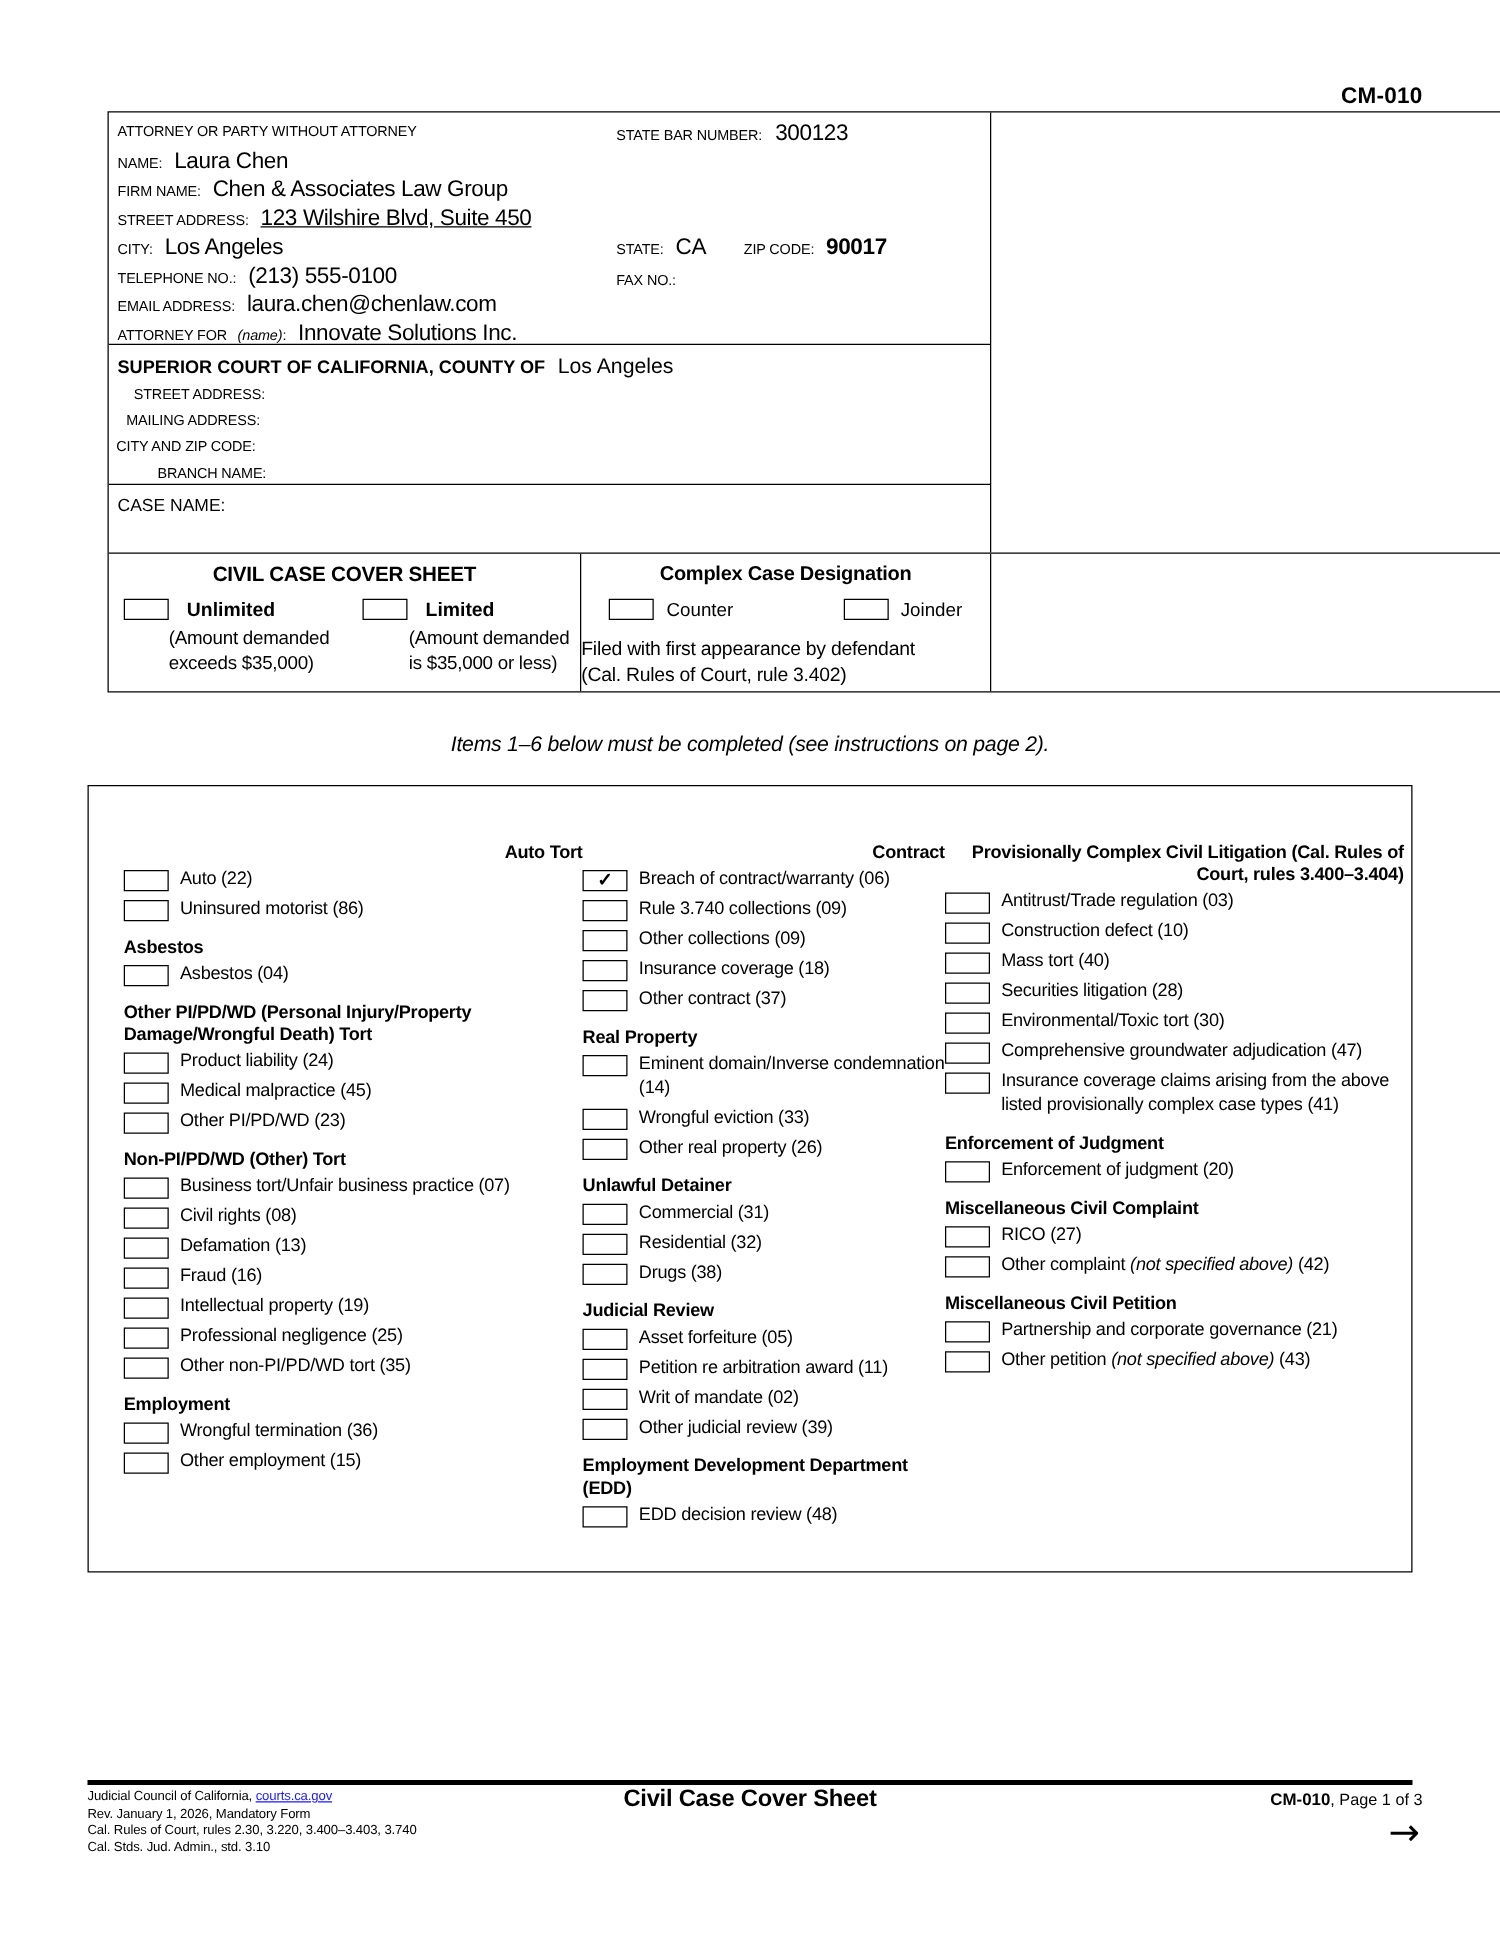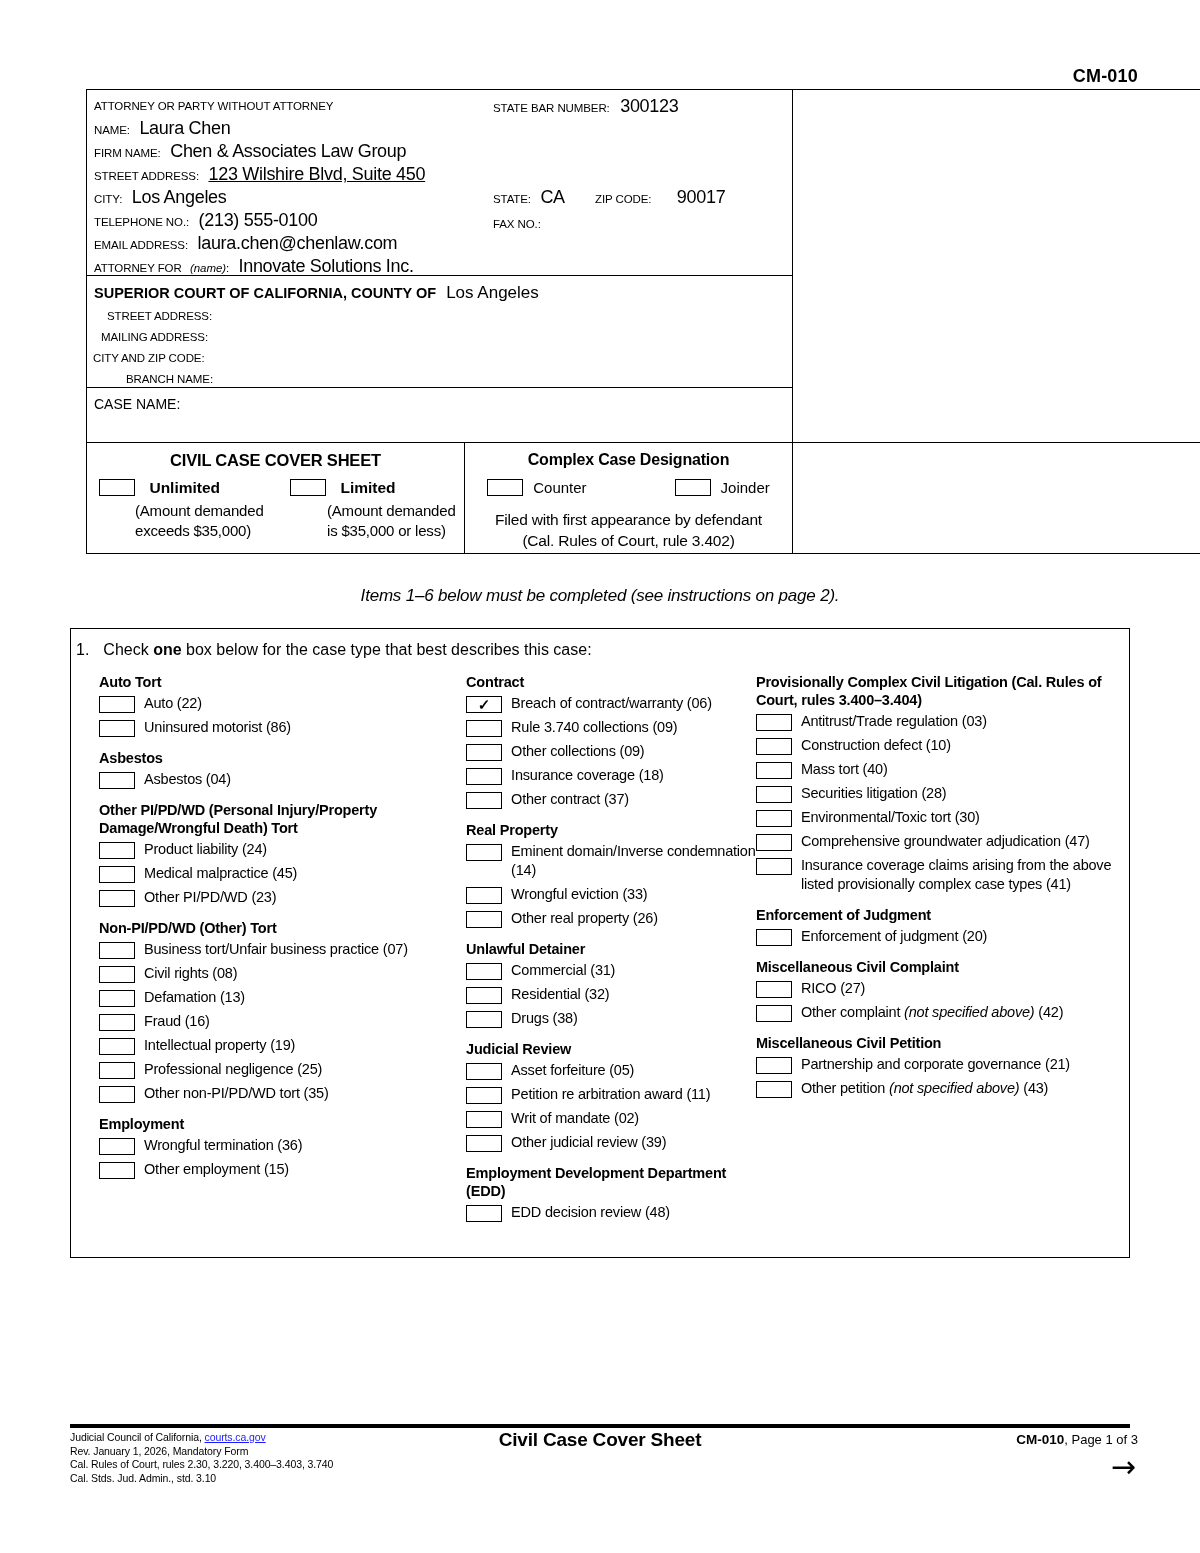--- a/index.html
+++ b/index.html
@@ -169,21 +169,21 @@
     display: flex;
     justify-content: center;
     gap: 88px;
     font-size: 15px;
   }
   .desig-row span.t { margin-left: 10px; }
   .filed {
     position: absolute;
     top: 66px;
     left: 0; right: 0;
-    text-align: center;
+    text-align: left;
     font-size: 15.5px;
     line-height: 21px;
     letter-spacing: -.2px;
   }
 
   .cn-top {
     position: absolute;
     left: 0; right: 0; top: 0;
     height: 56px;
     border-bottom: 1.6px solid #000;
@@ -241,21 +241,21 @@
   .col2 { width: 300px; }
   .col3 { width: 380px; }
 
   .grp-hd {
     font-size: 14.5px;
     font-weight: bold;
     letter-spacing: -.2px;
     margin: 12px 0 3px 0;
     line-height: 18px;
   }
-  .grp-hd.first { margin-top: 0; }
+  .grp-hd.first { margin-top: 0; text-align: right; }
 
   .opt {
     display: flex;
     align-items: flex-start;
     margin-bottom: 5px;
     min-height: 19px;
   }
   .opt .box {
     flex: 0 0 auto;
     width: 36px;
@@ -370,21 +370,21 @@
           <div class="ln" style="left:7px; top:97px;">
             <span class="lbl">CITY:</span>
             <span class="val" style="margin-left:5px;">Los Angeles</span>
           </div>
           <div class="ln" style="left:406px; top:97px;">
             <span class="lbl">STATE:</span>
             <span class="val" style="margin-left:5px;">CA</span>
           </div>
           <div class="ln" style="left:508px; top:97px;">
             <span class="lbl">ZIP CODE:</span>
-            <span class="val" style="margin-left:21px;">90017</span>
+            <span class="val" style="margin-left:5px;font-weight:bold;">90017</span>
           </div>
 
           <div class="ln" style="left:7px; top:120px;">
             <span class="lbl">TELEPHONE NO.:</span>
             <span class="val" style="margin-left:5px;">(213) 555-0100</span>
           </div>
           <div class="ln" style="left:406px; top:122px;">
             <span class="lbl">FAX NO.:</span>
             <span class="val" style="margin-left:5px;"></span>
           </div>
@@ -458,23 +458,20 @@
           <div>(Cal. Rules of Court, rule 3.402)</div>
         </div>
       </div>
 
     </div>
   </div>
 
   <div class="instruct">Items 1–6 below must be completed (see instructions on page 2).</div>
 
   <div class="item1">
-    <div class="item1-head">
-      <span class="num">1.</span><span>Check </span><b>one</b><span> box below for the case type that best describes this case:</span>
-    </div>
     <div class="cols" id="case-type-columns">
         <div class="col1">
           <div class="grp-hd first">Auto Tort</div>
           <div class="opt">
             <div class="box"></div>
             <div class="txt">Auto (22)</div>
           </div>
           <div class="opt">
             <div class="box"></div>
             <div class="txt">Uninsured motorist (86)</div>

